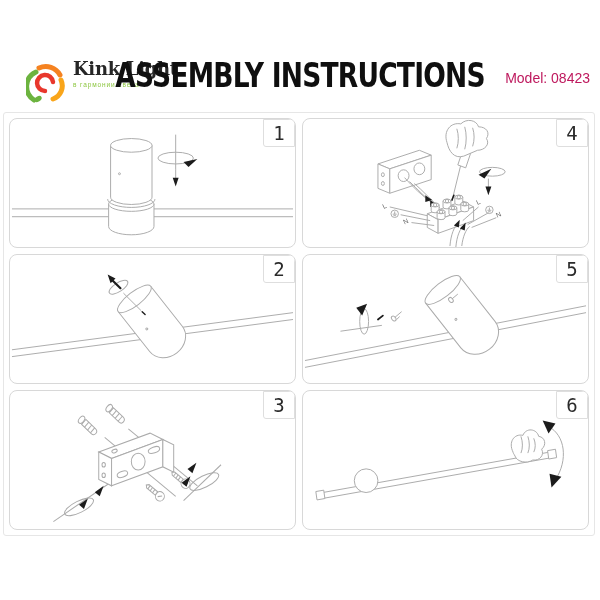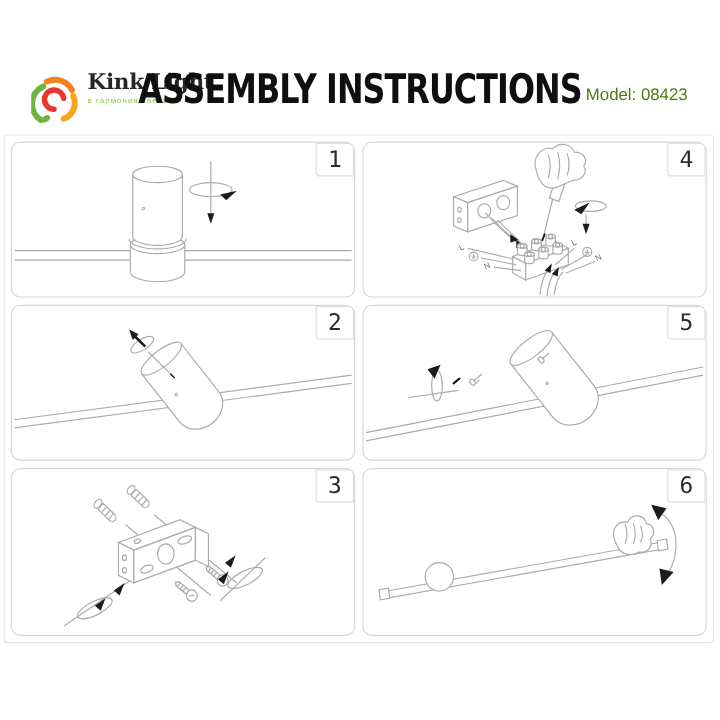--- a/index.html
+++ b/index.html
@@ -8,21 +8,21 @@
 
   
   .logo{position:absolute;left:26px;top:60px;display:flex;align-items:flex-start;gap:7px}
   .logo-text{display:flex;flex-direction:column}
   .brand{font-family:"DejaVu Serif",serif;font-weight:bold;font-size:18px;color:#262626;
          letter-spacing:-0.3px;line-height:1}
   .tagline{font-size:6.5px;color:#8cc63f;letter-spacing:0.9px;margin-top:3px}
   .title{position:absolute;left:0;right:0;top:58px;text-align:center;
          font-family:"DejaVu Sans",sans-serif;font-weight:bold;font-size:34px;color:#0f0f0f;
          transform:scaleX(0.78);letter-spacing:-1px;line-height:1}
-  .model{position:absolute;right:27px;top:70px;font-size:14px;color:#4d7c0f}
+  .model{position:absolute;right:10px;top:70px;font-size:14px;color:#be185d}
 
   
   .sheet{position:absolute;left:3px;top:112px;width:592px;height:424px;box-sizing:border-box;
          border:1px solid #e6e6e6;border-radius:3px;padding:5px;
          display:grid;grid-template-columns:1fr 1fr;grid-template-rows:130px 130px 140px;gap:6px}
   .panel{position:relative;border:1px solid #d8d8d8;border-radius:8px;background:#fff;overflow:hidden}
   .num{position:absolute;top:0;right:0;width:30px;height:26px;background:#fff;
        border:1px solid #dedede;border-radius:0 0 0 3px;
        display:flex;align-items:center;justify-content:center;
        font-family:"DejaVu Sans Mono",monospace;font-size:19px;color:#2b2b2b}

